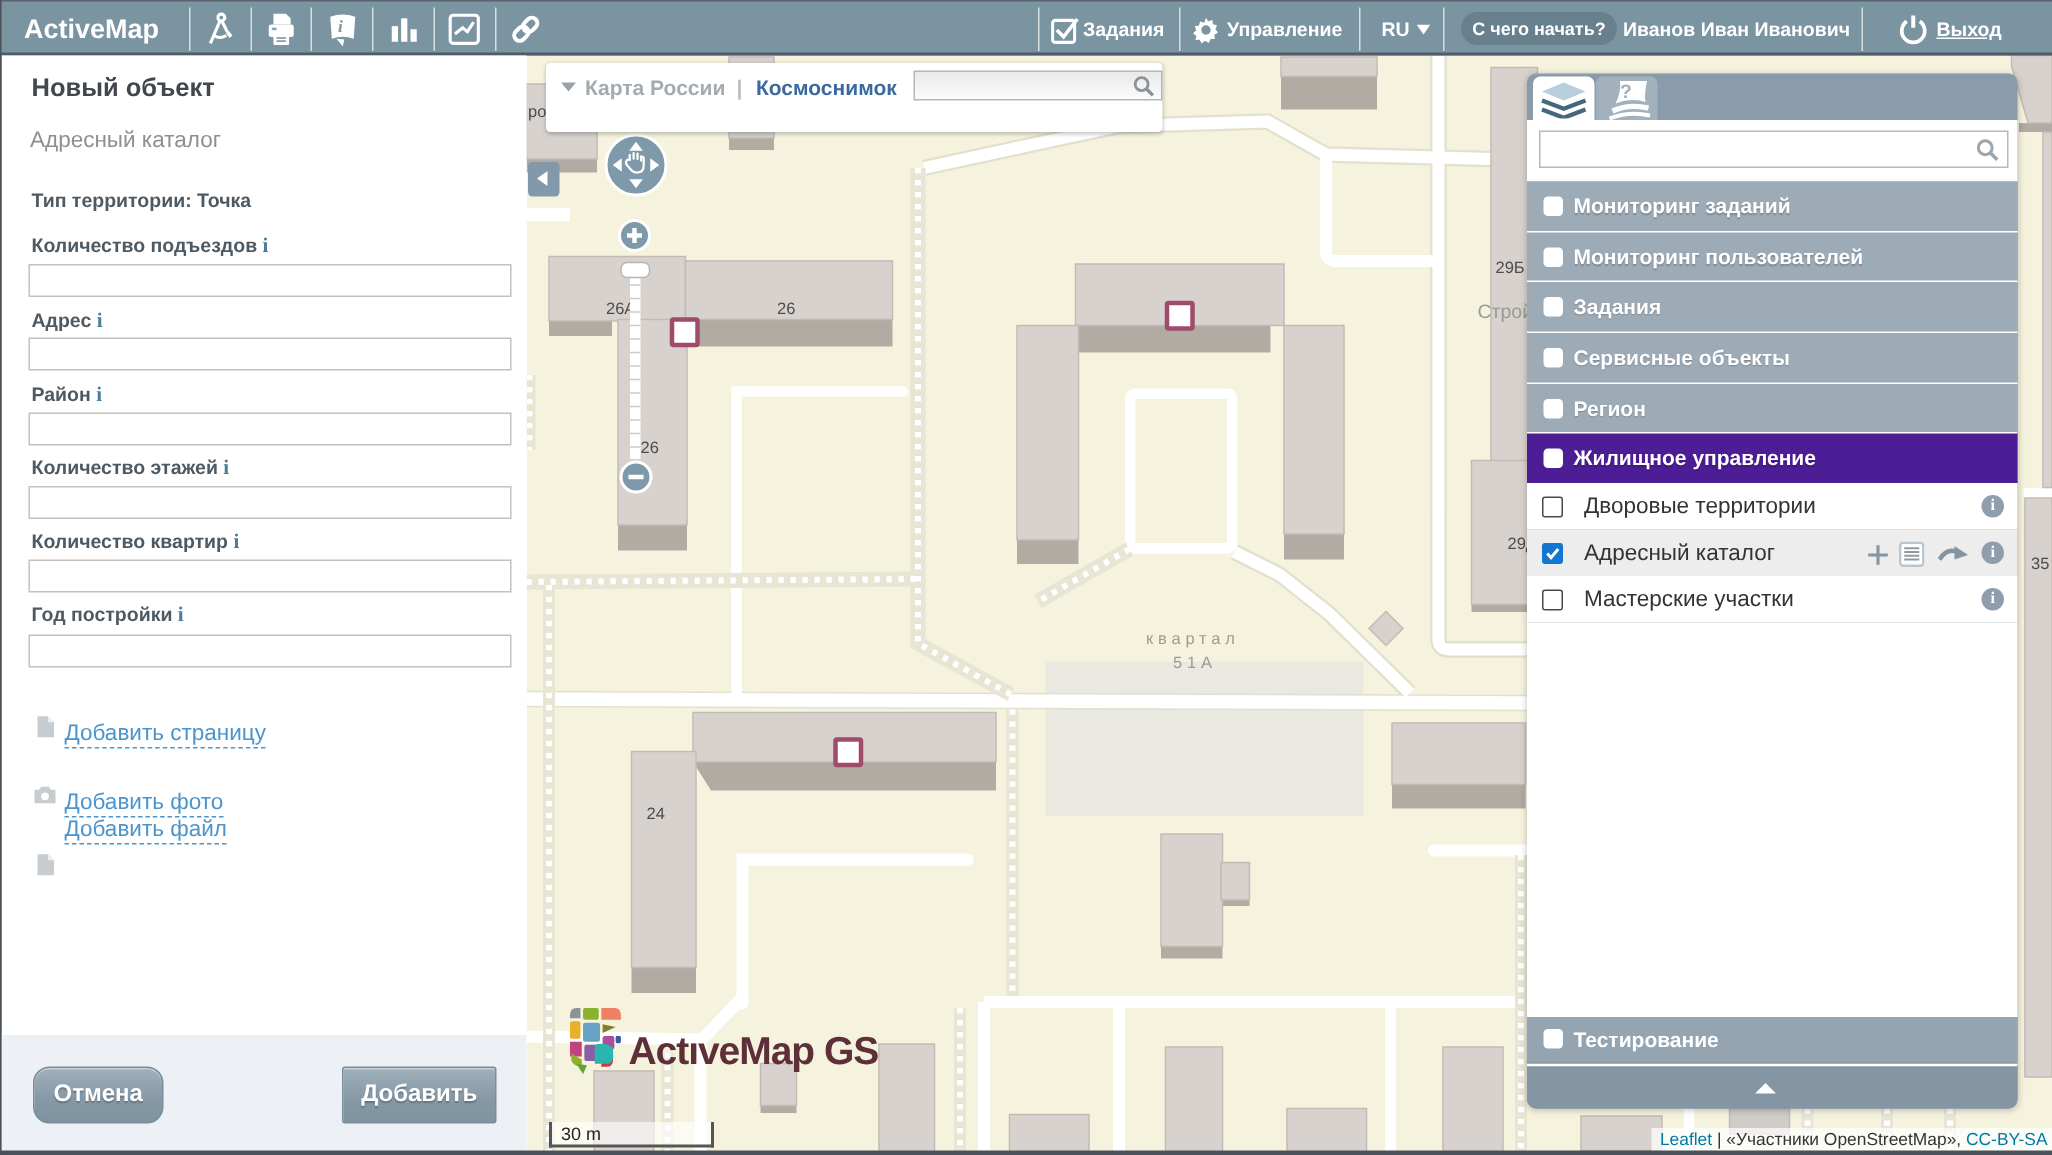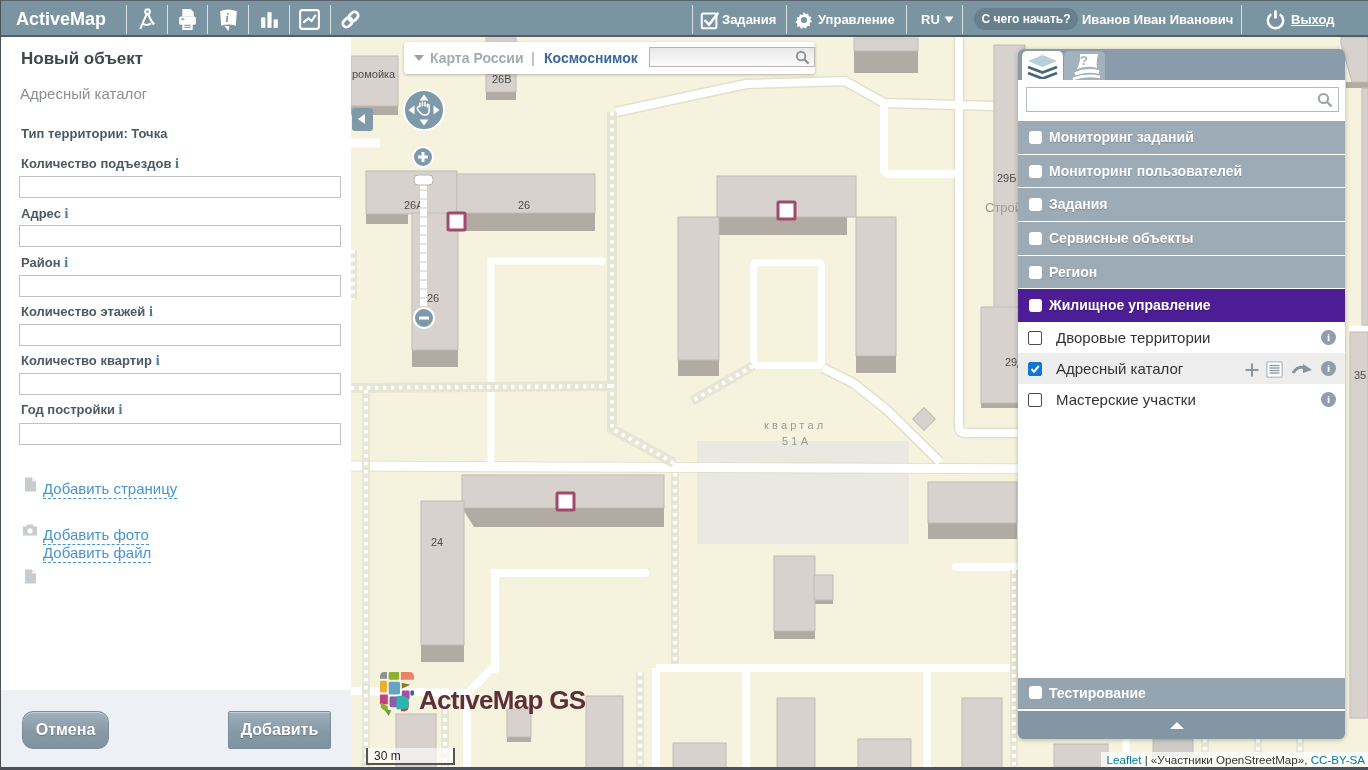--- a/index.html
+++ b/index.html
@@ -16,21 +16,21 @@
 #lp-title{position:absolute;left:20px;top:12px;font-size:17px;font-weight:bold;color:#41474d;}
 #lp-sub{position:absolute;left:19px;top:48px;font-size:15px;color:#8b9094;}
 .lp-label{position:absolute;left:20px;font-size:13px;font-weight:bold;color:#4e5a63;}
 .lp-label .ii{color:#4a7d9a;font-family:"Liberation Serif",serif;font-style:normal;font-weight:bold;font-size:14px;}
 .lp-input{position:absolute;left:18px;width:320px;height:20px;border:1px solid #c2c2c2;background:#fff;}
 .lp-link{position:absolute;left:42px;font-size:15px;color:#4b94cc;border-bottom:1px dashed #4b94cc;padding-bottom:1px;}
 .lp-ic{position:absolute;left:21px;width:16px;height:17px;}
 #lp-footer{position:absolute;left:0px;top:653px;width:350px;height:80px;background:#edf1f6;}
 .btn{position:absolute;height:36px;border:1px solid #7b8d9a;border-radius:2px;background:linear-gradient(#a0b1bd,#8799a7 55%,#7e92a0);color:#fff;font-weight:bold;font-size:16px;text-align:center;line-height:36px;text-shadow:0 1px 1px rgba(0,0,0,0.25);box-shadow:inset 0 1px 0 rgba(255,255,255,0.4);}
 
-#maptoolbar{left:404px;top:42px;width:411px;height:32px;background:#fff;border-radius:3px;box-shadow:0 1px 3px rgba(0,0,0,0.25);text-align:center;}
+#maptoolbar{left:364px;top:42px;width:411px;height:46px;background:#fff;border-radius:3px;box-shadow:0 1px 3px rgba(0,0,0,0.25);text-align:center;}
 #mt-caret{position:absolute;left:10px;top:13px;width:0;height:0;border-left:5.5px solid transparent;border-right:5.5px solid transparent;border-top:6.5px solid #9aa2a7;}
 #mt-l1{position:absolute;left:26px;top:8px;font-size:14px;font-weight:bold;color:#a3abb0;}
 #mt-bar{position:absolute;left:127px;top:8px;font-size:14px;font-weight:bold;color:#b9bfc3;}
 #mt-l2{position:absolute;left:140px;top:8px;font-size:14px;font-weight:bold;color:#39699f;}
 #mt-search{position:absolute;left:245px;top:5px;width:164px;height:18px;border:1px solid #b5b5b5;background:linear-gradient(#e9e9e9,#fbfbfb);}
 
 #rightpanel{left:1018px;top:49px;width:327px;height:690px;background:#8a9cab;border-radius:6px;box-shadow:0 1px 5px rgba(0,0,0,0.25);}
 #rp-tabs{position:absolute;left:0;top:0;width:327px;height:31px;}
 .rtab{position:absolute;top:2px;width:41px;height:29px;border-radius:5px 5px 0 0;}
 #rp-search-wrap{position:absolute;left:0;top:31px;width:327px;height:41px;background:#fff;}
@@ -47,21 +47,21 @@
 .scb.checked{background:#1276d2;border-color:#1276d2;}
 .stxt{margin-left:38px;}
 .iinfo{position:absolute;right:9px;top:8px;width:15px;height:15px;border-radius:50%;background:#8e9eae;color:#fff;font-weight:bold;font-size:11px;text-align:center;line-height:15px;font-family:"Liberation Serif",serif;}
 #rp-fill{position:absolute;left:0;top:366px;width:327px;height:263px;background:#fff;}
 #rp-test{position:absolute;left:0;top:629px;width:327px;height:30px;background:#94a4b1;color:#fff;font-weight:bold;font-size:14px;line-height:30px;}
 #rp-foot{position:absolute;left:0;top:660px;width:327px;height:30px;background:#8496a4;border-top:2px solid #fff;border-radius:0 0 6px 6px;box-sizing:border-box;}
 #rp-foot .tri{position:absolute;left:152px;top:11px;width:0;height:0;border-left:7px solid transparent;border-right:7px solid transparent;border-bottom:7px solid #fff;}
 
 #collapsebtn{left:352px;top:108px;width:21px;height:23px;background:#8199a9;border-radius:3px;}
 #collapsebtn .tri{position:absolute;left:6px;top:6px;width:0;height:0;border-top:5.5px solid transparent;border-bottom:5.5px solid transparent;border-right:7px solid #fff;}
-#scalebar{left:366px;top:748px;width:89px;height:17px;background:rgba(255,255,255,0.62);border:2px solid #555;border-top:none;box-sizing:border-box;color:#222;font-size:12px;line-height:16px;padding-left:6px;}
+#scalebar{left:366px;top:748px;width:110px;height:17px;background:rgba(255,255,255,0.62);border:2px solid #555;border-top:none;box-sizing:border-box;color:#222;font-size:12px;line-height:16px;padding-left:6px;}
 #attrib{right:0px;top:752px;height:16px;background:rgba(255,255,255,0.72);font-size:11.6px;color:#333;padding:1px 3px 0 6px;}
 #attrib a{color:#0078a8;text-decoration:none;}
 #logotext{left:419px;top:685px;font-size:26px;font-weight:bold;color:#5e2f38;letter-spacing:-0.7px;}
 </style></head>
 <body>
 <div id="app">
     <div class="abs" style="left:0;top:0;width:1368px;height:770px;border-left:1px solid #4b5158;border-bottom:3px solid #4b5158;box-sizing:border-box;z-index:99;pointer-events:none"></div>
 
 <svg class="abs" id="map" style="left:351px;top:37px" width="1017" height="733" viewBox="351 37 1017 733" preserveAspectRatio="none">
 <rect x="351" y="37" width="1017" height="733" fill="#f5f3de"></rect>

